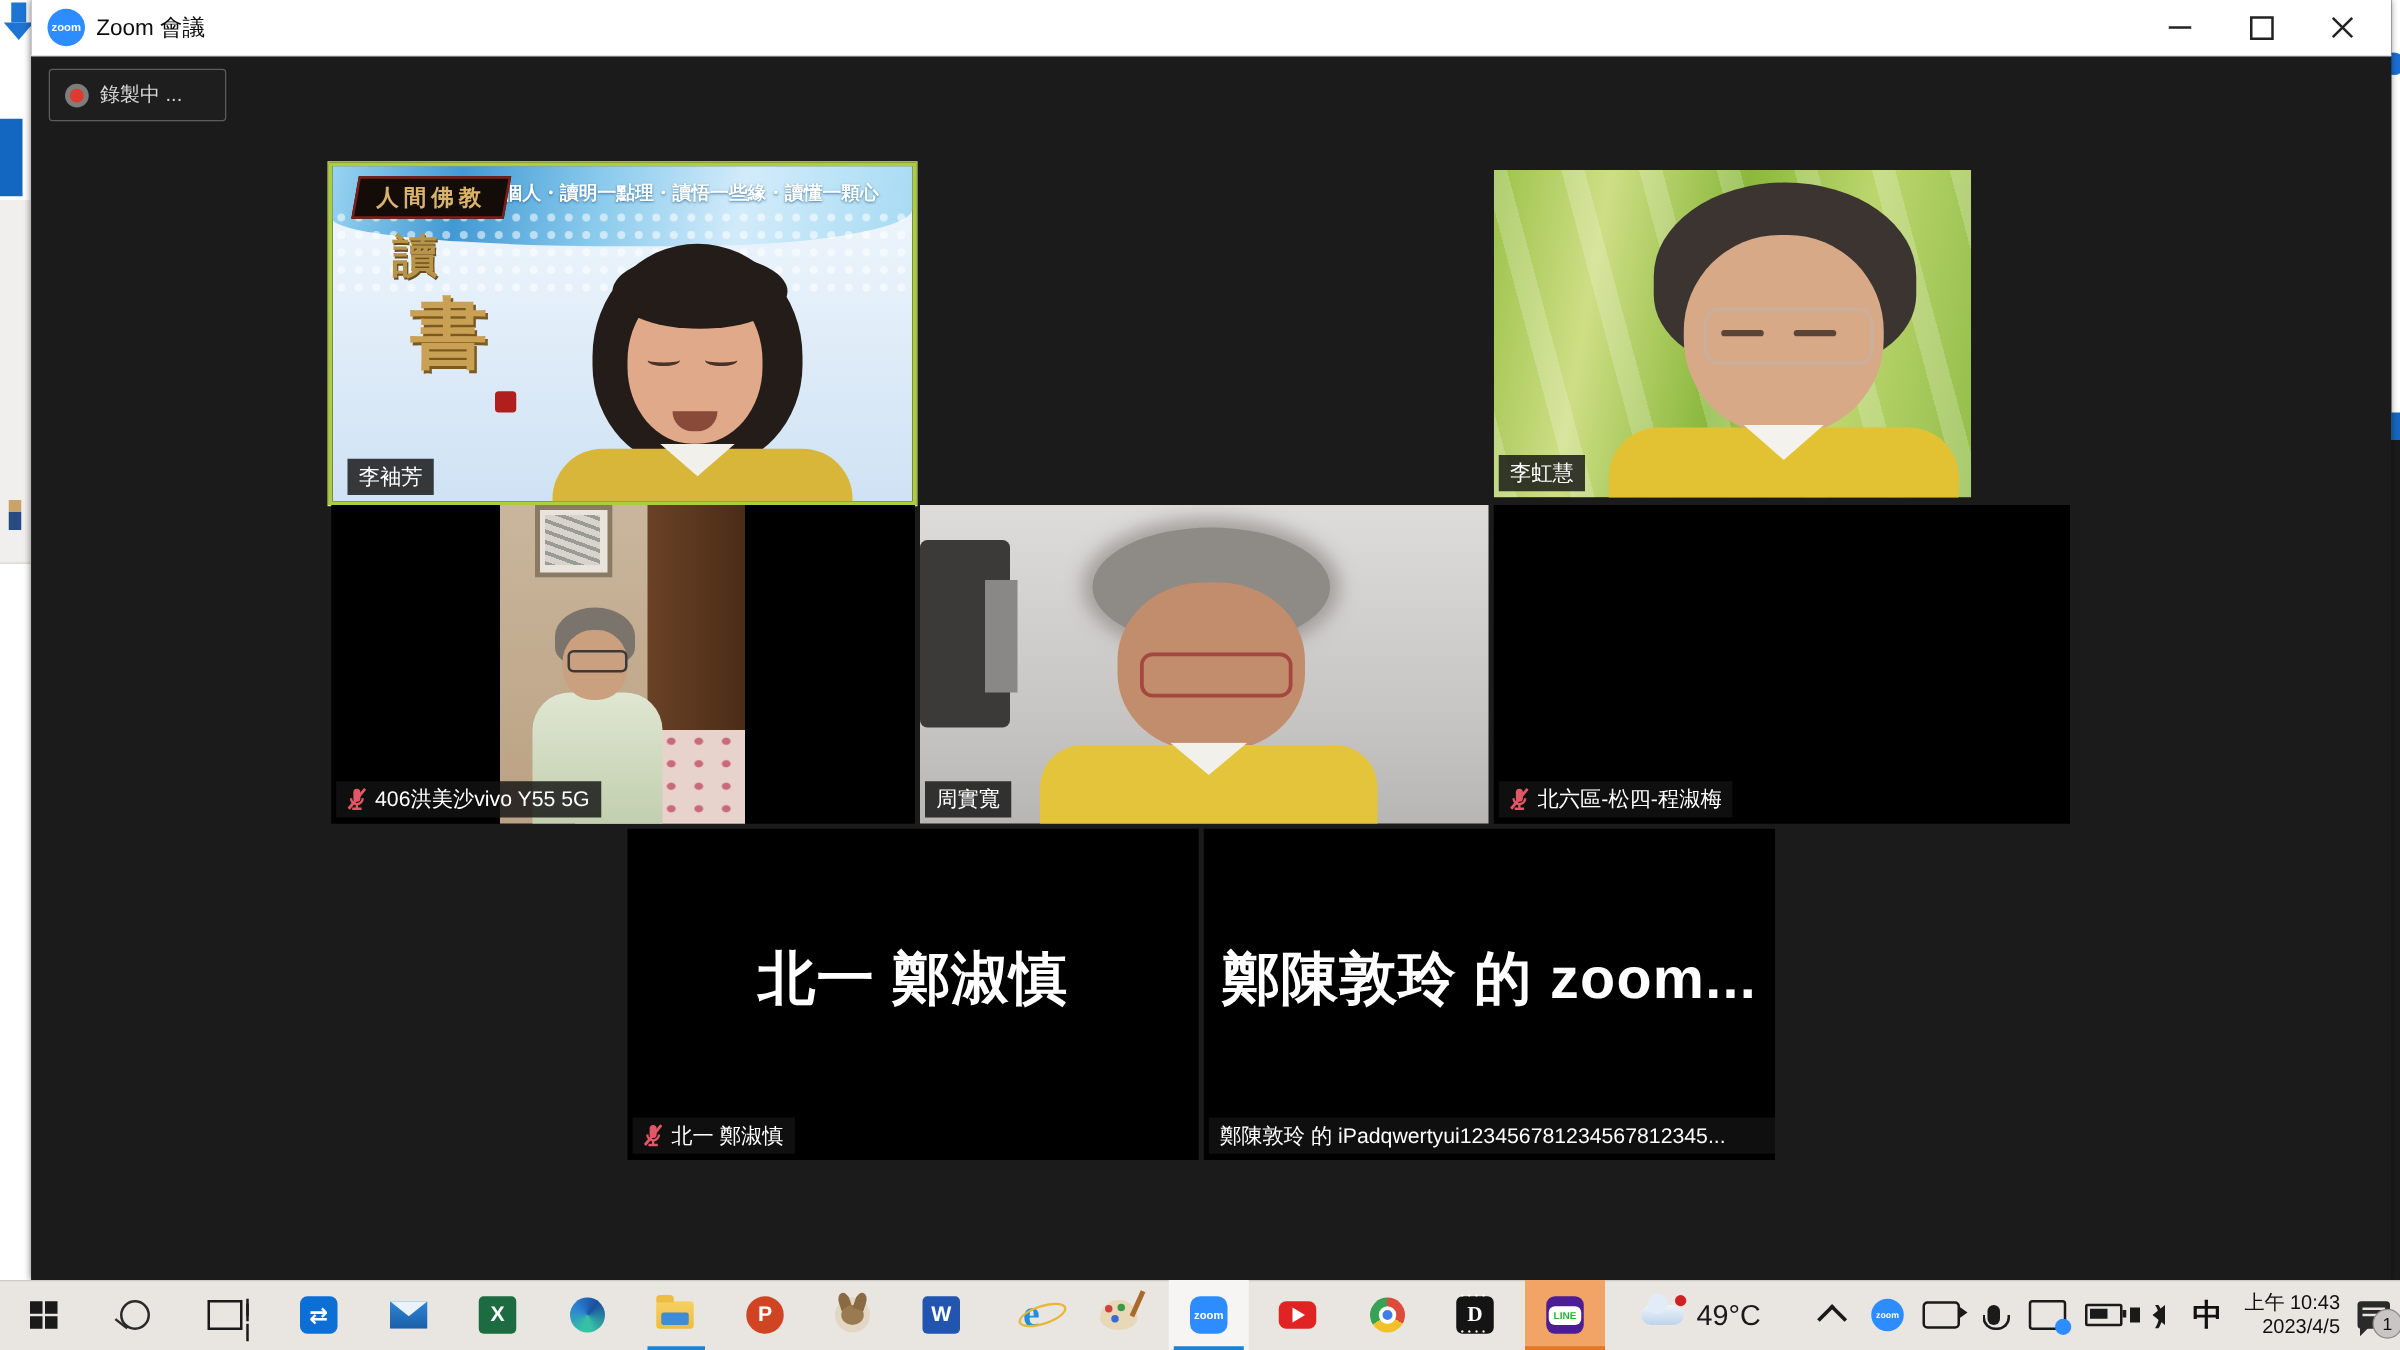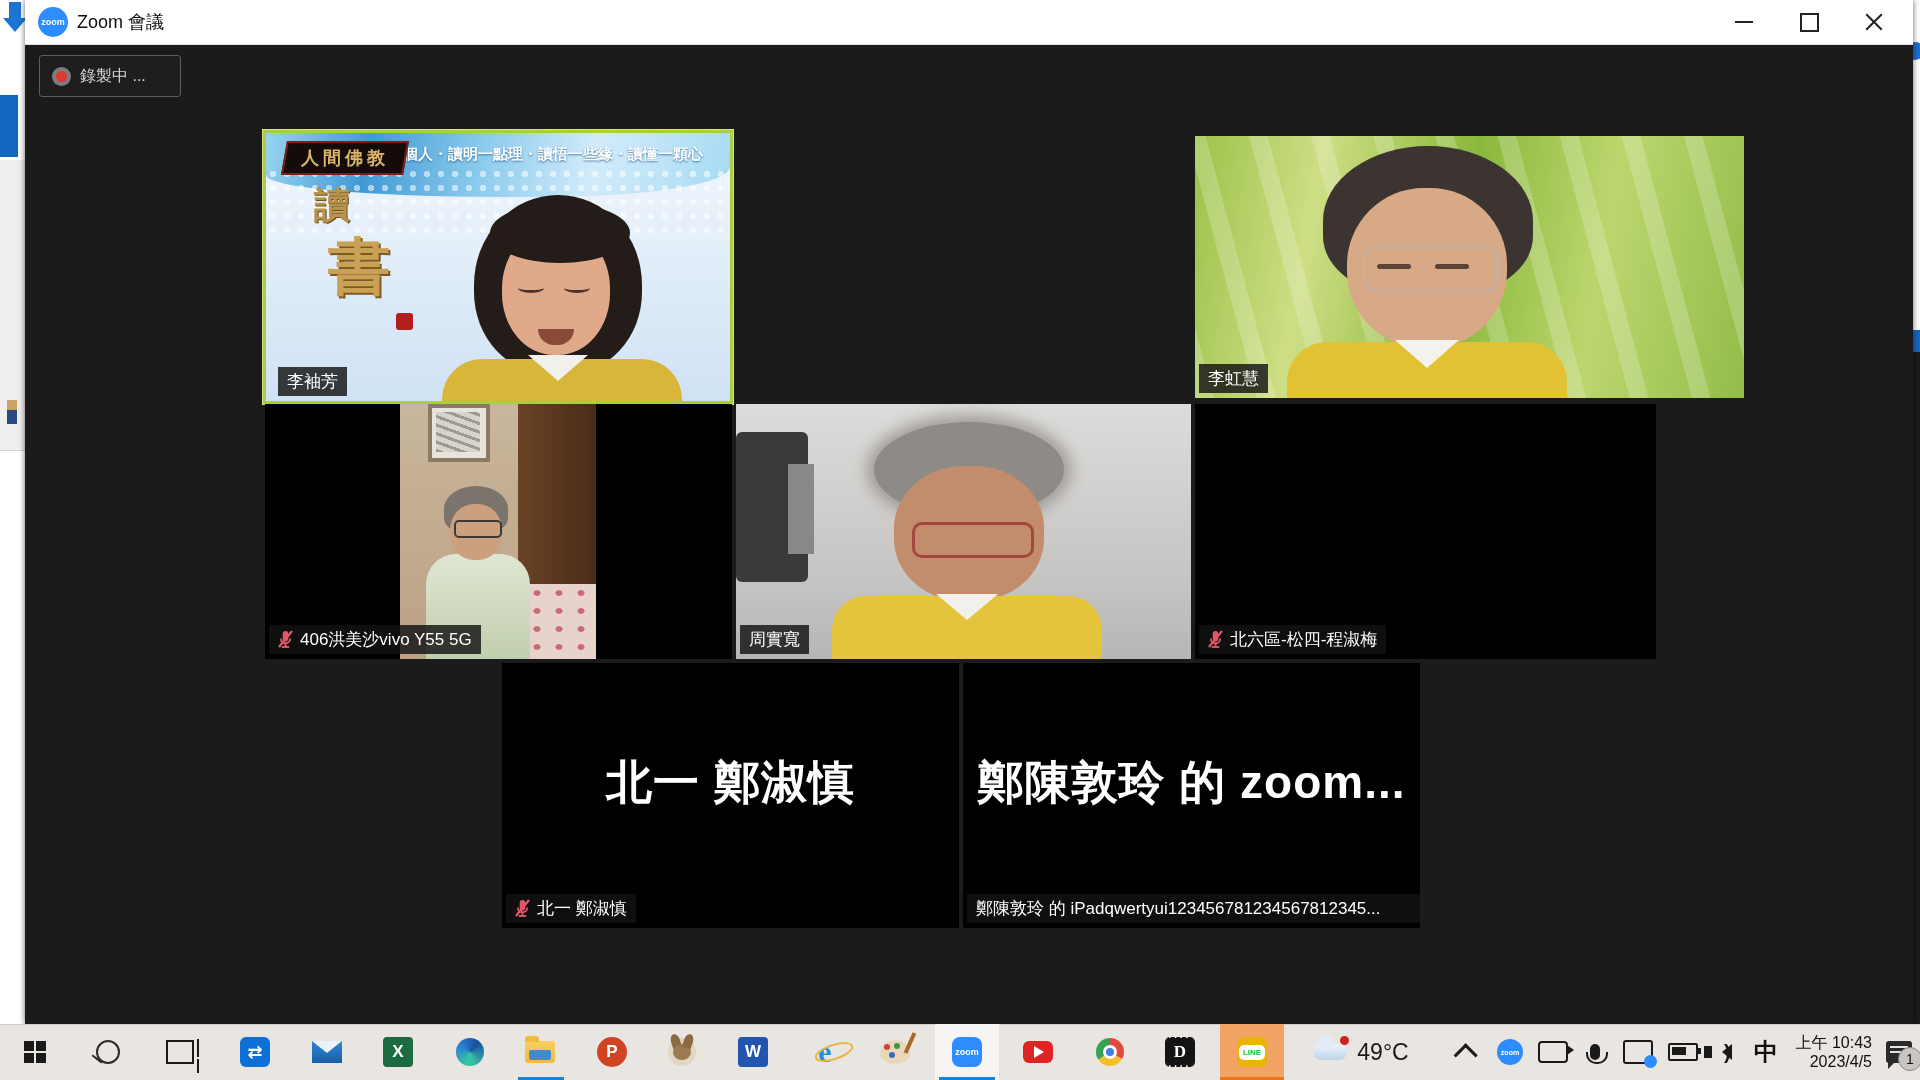--- a/index.html
+++ b/index.html
@@ -153,21 +153,21 @@
   .palette:before{content:"";position:absolute;left:4px;top:4px;width:6px;height:6px;border-radius:50%;background:#d04040;box-shadow:10px -1px 0 #3a9a4a,5px 8px 0 #3a6ad0;}
   .palette:after{content:"";position:absolute;right:-2px;top:-8px;width:4px;height:22px;background:#a86a2a;transform:rotate(24deg);}
   .zoomapp{background:#2d8cff;border-radius:8px;font-size:9px;}
   .yt{width:30px;height:22px;background:#e02424;border-radius:6px;position:relative;}
   .yt:after{content:"";position:absolute;left:11px;top:5px;border-left:10px solid #fff;border-top:6px solid transparent;border-bottom:6px solid transparent;}
   .chrome{width:28px;height:28px;border-radius:50%;background:conic-gradient(#de4b3c 0 33%,#f2c02a 33% 66%,#35a353 66% 100%);position:relative;}
   .chrome:after{content:"";position:absolute;left:7px;top:7px;width:14px;height:14px;border-radius:50%;background:#3f7ee8;border:3px solid #fff;box-sizing:border-box;}
   .dfilm{background:#141414;border-radius:5px;position:relative;font-family:"Liberation Serif","DejaVu Serif",serif;}
   .dfilm:before,.dfilm:after{content:"····";position:absolute;left:3px;color:#fff;font-size:11px;letter-spacing:2px;}
   .dfilm:before{top:-6px;}.dfilm:after{bottom:-5px;}
-  .lineapp{background:#eab308;border-radius:7px;}
+  .lineapp{background:#4c1d95;border-radius:7px;}
   .linebubble{background:#fff;color:#1fba33;font-size:8px;font-weight:bold;border-radius:5px;padding:3px 4px;}
   .cloud{width:34px;height:16px;background:linear-gradient(180deg,#eef4fa,#bcd4ec);border-radius:10px;position:relative;}
   .cloud:before{content:"";position:absolute;left:5px;top:-9px;width:16px;height:16px;border-radius:50%;background:#e2ecf6;}
   .cloud:after{content:"";position:absolute;right:-2px;top:-8px;width:9px;height:9px;border-radius:50%;background:#ce2222;}
   .temp{font-size:23px;color:#1a1a1a;margin-left:10px;}
   .chev{width:14px;height:14px;border-left:3px solid #1a1a1a;border-top:3px solid #1a1a1a;transform:rotate(45deg) translateY(4px);}
   .trayzoom{width:26px;height:26px;border-radius:50%;background:#2d8cff;color:#fff;font-size:7px;font-weight:bold;
     display:flex;align-items:center;justify-content:center;}
   .cam{width:26px;height:18px;border:2px solid #1a1a1a;border-radius:4px;position:relative;}
   .cam:after{content:"";position:absolute;right:-8px;top:2px;border-top:5px solid transparent;border-bottom:5px solid transparent;border-left:7px solid #1a1a1a;}
@@ -246,21 +246,21 @@
       <div class="abs t1smile"></div>
       <div class="abs t1shirt"></div>
       <div class="abs t1collar"></div>
     </div>
     <div class="vlabel" style="left:12px;">
         <span>李袖芳</span>
       </div>
   </div>
 
 
-  <div class="abs tile" style="left:1195px;top:136px;width:549px;height:262px;">
+  <div class="abs tile" style="left:1195px;top:136px;width:382px;height:262px;">
     <div class="abs t3bg">
       <div class="abs t3blur"></div>
       <div class="abs t3hair"></div>
       <div class="abs t3face"></div>
       <div class="abs t3glass"></div>
       <div class="abs t3eye1"></div>
       <div class="abs t3eye2"></div>
       <div class="abs t3shirt"></div>
       <div class="abs t3collar"></div>
     </div>

